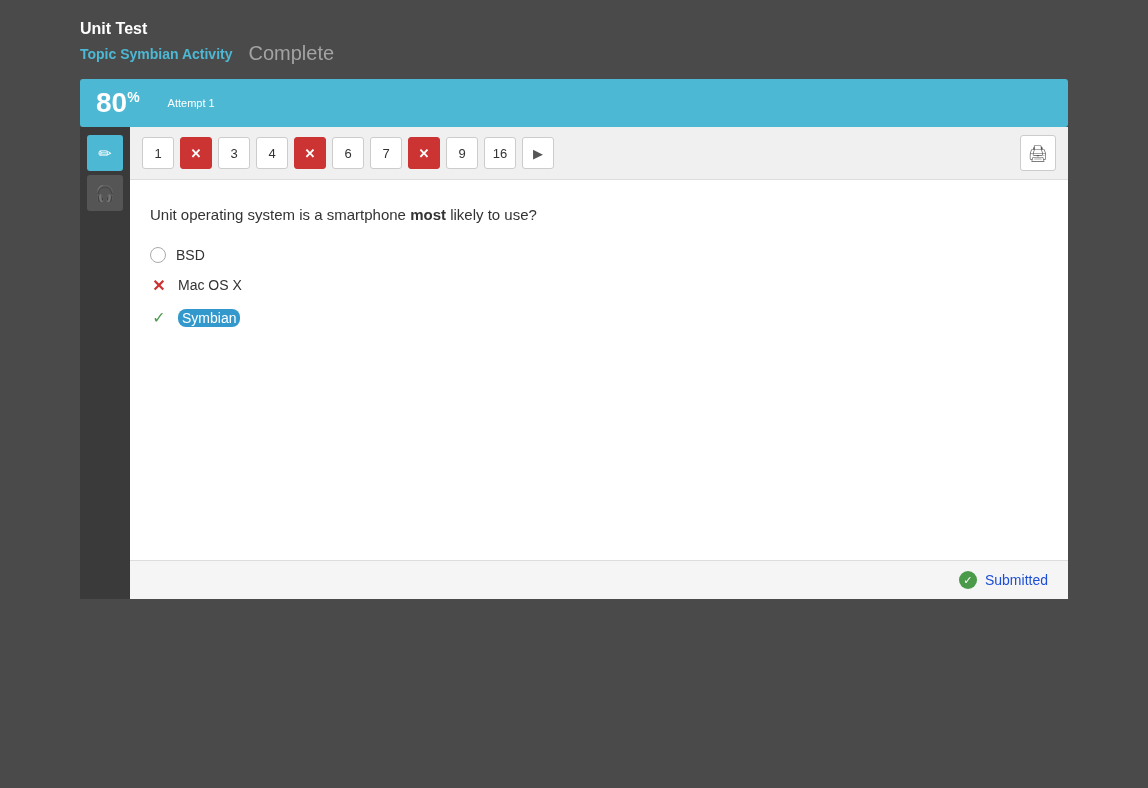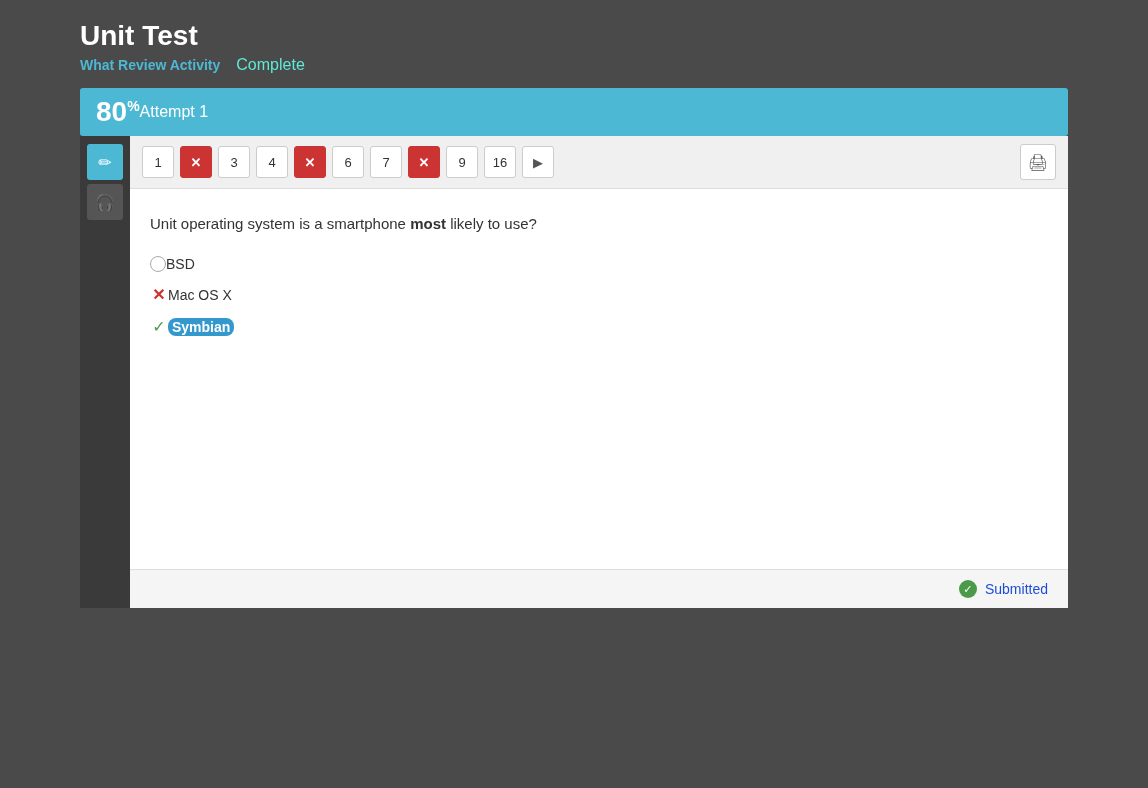--- a/index.html
+++ b/index.html
@@ -10,62 +10,62 @@
       height: 788px;
       overflow: hidden;
     }
 
     .main-container {
       padding: 20px 80px 20px 80px;
     }
 
     .page-title {
       color: #ffffff;
-      font-size: 28px;
+      font-size: 16px;
       font-weight: bold;
       margin-bottom: 4px;
     }
 
     .subtitle-row {
       display: flex;
       align-items: center;
       gap: 16px;
       margin-bottom: 14px;
     }
 
     .topic-label {
       color: #4db8d4;
       font-size: 14px;
       font-weight: bold;
     }
 
     .complete-badge {
-      color: #5eead4;
-      font-size: 16px;
+      color: #a3a3a3;
+      font-size: 20px;
     }
 
     .score-bar {
       background-color: #4db8d4;
       border-radius: 3px;
       padding: 8px 16px;
       display: flex;
       align-items: center;
-      gap: 0;
+      gap: 28px;
       margin-bottom: 0;
     }
 
     .score-text {
       color: #ffffff;
       font-size: 28px;
       font-weight: bold;
     }
 
     .attempt-text {
       color: #ffffff;
-      font-size: 16px;
+      font-size: 11px;
     }
 
     .content-area {
       display: flex;
       gap: 0;
     }
 
     .left-sidebar {
       width: 50px;
       background-color: #3a3a3a;
@@ -166,21 +166,21 @@
       line-height: 1.5;
     }
 
     .question-text strong {
       font-weight: bold;
       text-align: center;
     }
 
     .answer-option {
       display: flex;
-      align-items: center;
+      gap: 10px;
       margin-bottom: 14px;
     }
 
     .radio-circle {
       width: 16px;
       height: 16px;
       border: 1px solid #aaaaaa;
       border-radius: 50%;
       flex-shrink: 0;
       background: #ffffff;
@@ -210,21 +210,20 @@
     .answer-label {
       font-size: 14px;
       color: #333333;
     }
 
     .answer-label.highlighted {
       background-color: #3399cc;
       color: #ffffff;
       padding: 1px 4px;
       border-radius: 8px;
-      font-weight: bold;
     }
 
     .footer-bar {
       background-color: #f5f5f5;
       border-top: 1px solid #dddddd;
       padding: 10px 20px;
       display: flex;
       align-items: center;
       justify-content: flex-end;
       gap: 8px;
@@ -246,21 +245,21 @@
       font-size: 14px;
       color: #1d4ed8;
     }
   </style>
 </head>
 <body>
 
 <div class="main-container">
   <div class="page-title">Unit Test</div>
   <div class="subtitle-row">
-    <span class="topic-label">What Review Activity</span>
+    <span class="topic-label">Topic Symbian Activity</span>
     <span class="complete-badge">Complete</span>
   </div>
 
   <div class="score-bar">
     <span class="score-text">
       <span>80</span><sup style="font-size:14px">%</sup>
     </span>
     <span class="attempt-text">Attempt 1</span>
   </div>
 

